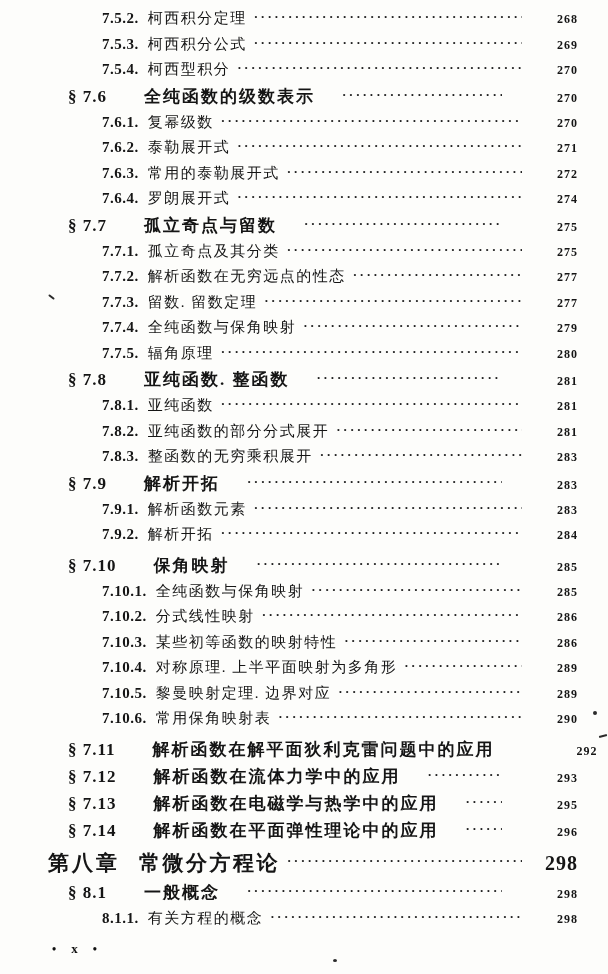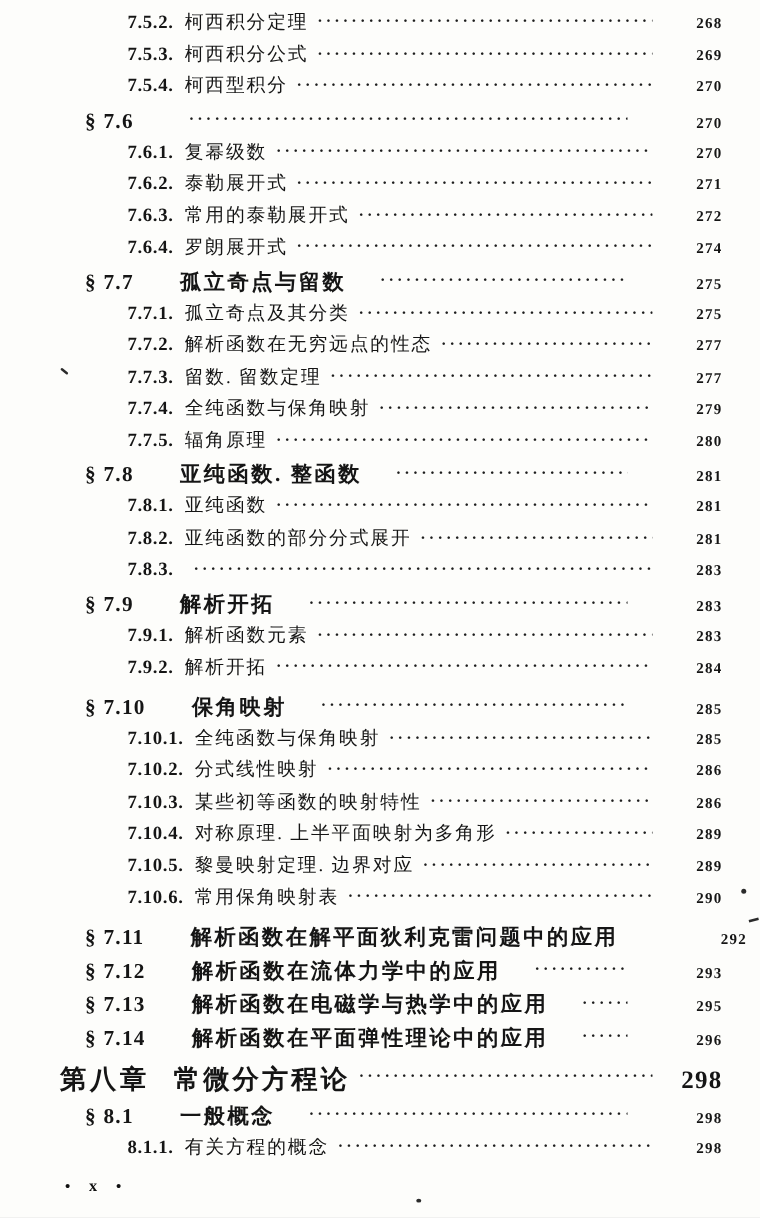--- a/index.html
+++ b/index.html
@@ -81,20 +81,21 @@
       <span class="pagenum">269</span>
     </div>
       <div class="toc-row level-sub">
       <span class="num">7.5.4.</span>
       <span class="title">柯西型积分</span>
       <span class="leader"></span>
       <span class="pagenum">270</span>
     </div>
       <div class="toc-row level-section">
       <span class="num">§ 7.6</span>
+      <span class="title">全纯函数的级数表示</span>
       <span class="leader"></span>
       <span class="pagenum">270</span>
     </div>
       <div class="toc-row level-sub">
       <span class="num">7.6.1.</span>
       <span class="title">复幂级数</span>
       <span class="leader"></span>
       <span class="pagenum">270</span>
     </div>
       <div class="toc-row level-sub">
@@ -164,20 +165,21 @@
       <span class="pagenum">281</span>
     </div>
       <div class="toc-row level-sub">
       <span class="num">7.8.2.</span>
       <span class="title">亚纯函数的部分分式展开</span>
       <span class="leader"></span>
       <span class="pagenum">281</span>
     </div>
       <div class="toc-row level-sub">
       <span class="num">7.8.3.</span>
+      <span class="title">整函数的无穷乘积展开</span>
       <span class="leader"></span>
       <span class="pagenum">283</span>
     </div>
       <div class="toc-row level-section">
       <span class="num">§ 7.9</span>
       <span class="title">解析开拓</span>
       <span class="leader"></span>
       <span class="pagenum">283</span>
     </div>
       <div class="toc-row level-sub">

